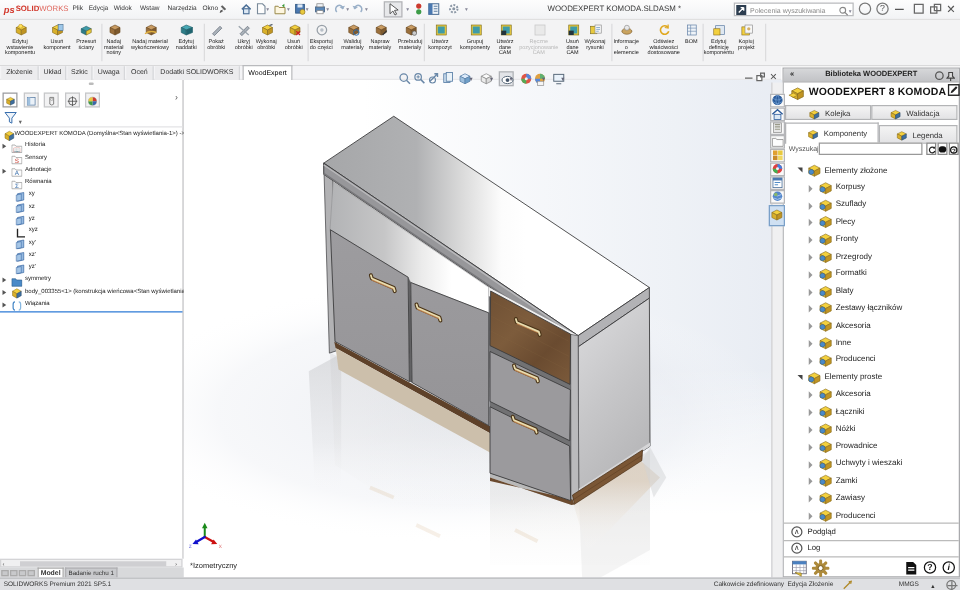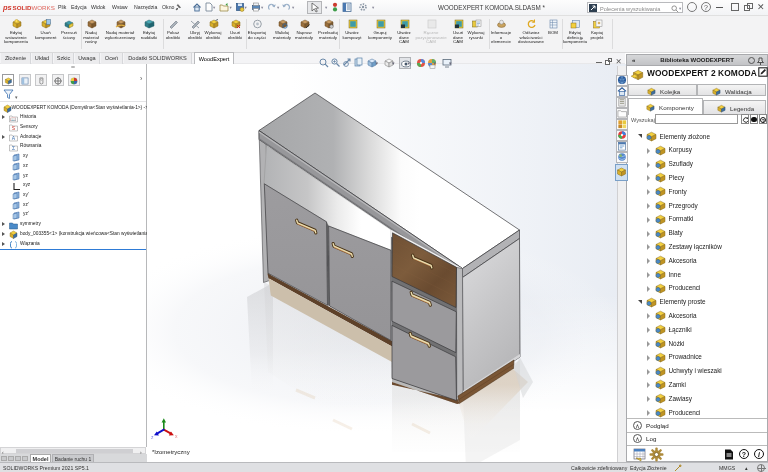--- a/index.html
+++ b/index.html
@@ -813,21 +813,21 @@
           <path d="M2 1 L5 1 L5 4 L6.5 5.5 L0.5 5.5 L2 4 Z M3.5 5.5 L3.5 8" stroke="#444" stroke-width="0.9" fill="#ddd"></path>
         </svg></div>
       <div class="abs" style="left:3px;top:13px;">
         <svg width="15" height="14" viewBox="0 0 13 12">
           <polygon points="3,4 7,2 11,4 7,6" fill="#f3d03e" stroke="#8a6d1d" stroke-width="0.5"></polygon>
           <polygon points="3,4 7,6 7,10 3,8" fill="#d9b02a" stroke="#8a6d1d" stroke-width="0.5"></polygon>
           <polygon points="7,6 11,4 11,8 7,10" fill="#c09422" stroke="#8a6d1d" stroke-width="0.5"></polygon>
           <polygon points="1,7 4,5.5 7,7 4,8.5" fill="#f3d03e" stroke="#8a6d1d" stroke-width="0.4"></polygon>
         </svg>
       </div>
-      <div class="abs" style="left:20px;top:13px;font-size:8.4px;font-weight:bold;color:#111;white-space:nowrap;letter-spacing:0.1px;">WOODEXPERT 2 KOMODA</div>
+      <div class="abs" style="left:20px;top:13px;font-size:8.4px;font-weight:bold;color:#111;white-space:nowrap;letter-spacing:0.1px;">WOODEXPERT 8 KOMODA</div>
       <div class="abs" style="left:131px;top:12px;">
         <svg width="10" height="10" viewBox="0 0 10 10">
           <rect x="0.8" y="0.8" width="8.4" height="8.4" fill="#fff" stroke="#222" stroke-width="1.1"></rect>
           <path d="M2.5 7.5 L3 5.8 L6.8 2 L8 3.2 L4.2 7 Z" fill="#222"></path>
         </svg>
       </div>
       <div class="rtab" style="left:1px;top:29px;width:69px;height:12px;">
         <span style="position:absolute;left:17px;top:1.5px;">
           <svg width="10" height="9" viewBox="0 0 11 10">
             <polygon points="2,3.5 6,1.5 10,3.5 6,5.5" fill="#f3d03e" stroke="#8a6d1d" stroke-width="0.5"></polygon>

